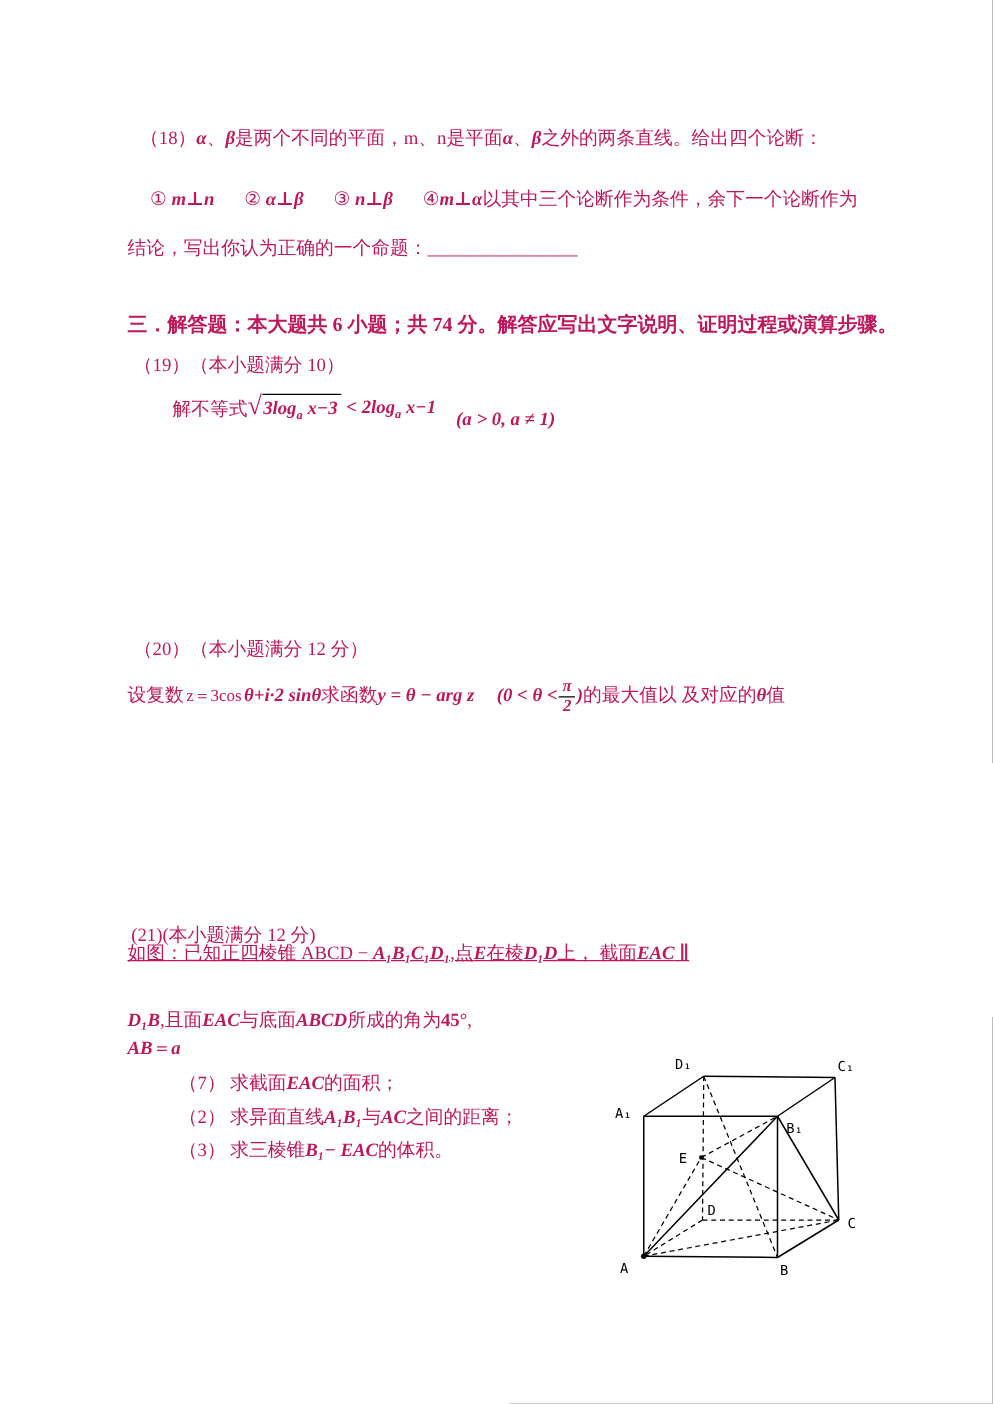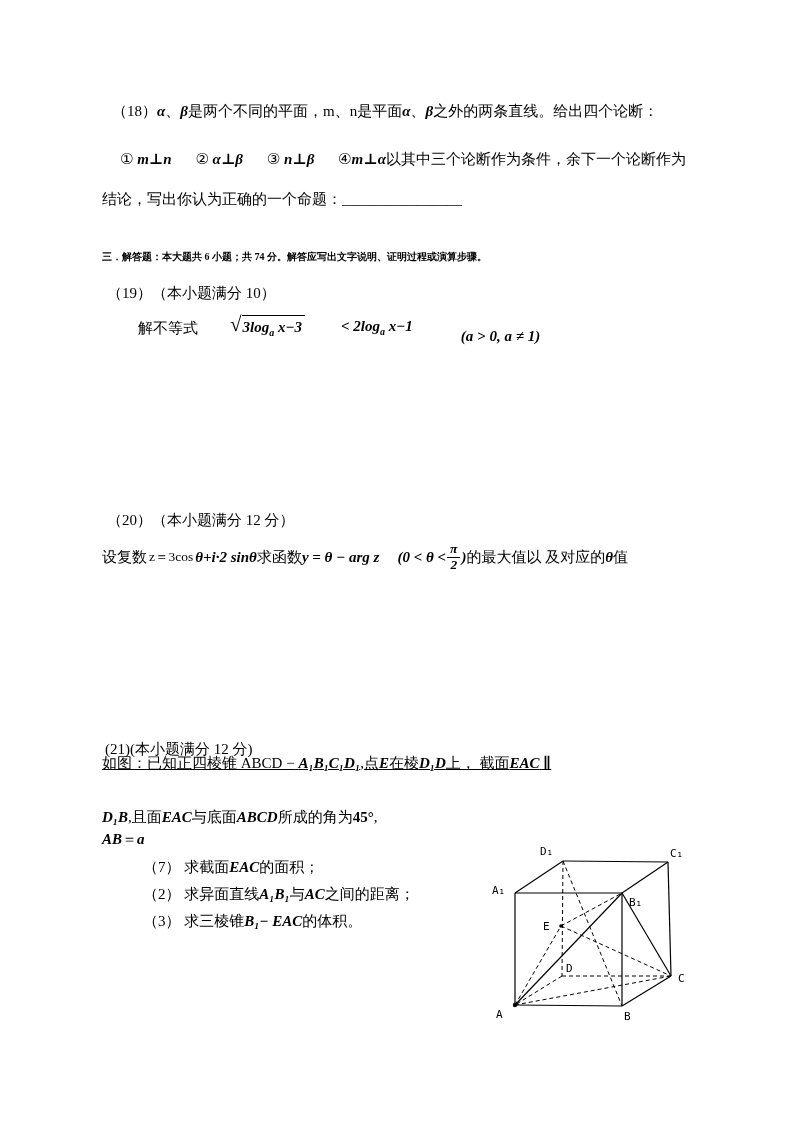--- a/index.html
+++ b/index.html
@@ -1,21 +1,21 @@
 <!DOCTYPE html>
 <html><head>
 <meta charset="utf-8">
 <style>
   html,body{margin:0;padding:0;background:#888;}
   .page{
     position:relative;
     width:794px;height:1123px;
     margin:0 auto;
     background:#ffffff;
-    color:#000000;
+    color:#be185d;
     font-family:"Liberation Serif","DejaVu Serif","DejaVu Sans",serif;
     font-size:15px;
     overflow:hidden;
   }
   .line{position:absolute;white-space:nowrap;line-height:1.35;}
   .bold{font-weight:bold;}
   .math{font-family:"Liberation Serif","DejaVu Serif",serif;font-weight:bold;font-style:italic;}
   .mono{font-family:Liberation Serif, serif;font-size:13.5px;text-align:center;}
   .circ{font-family:"DejaVu Sans",sans-serif;font-style:normal;font-weight:normal;}
   .item{margin-right:20px;}
@@ -48,25 +48,25 @@
   <div class="line" style="left:120px;top:149px;">
     <span class="circ">①</span>
     <span class="math item">m⊥n</span>
     <span class="circ">②</span>
     <span class="math item">α⊥β</span>
     <span class="circ">③</span>
     <span class="math item">n⊥β</span>
     <span class="circ">④</span><span class="math">m⊥α</span><span>以其中三个论断作为条件，余下一个论断作为</span>
   </div>
 
-  <div class="line bold" style="left:102px;top:250px;font-size:10px;">三．解答题：本大题共 6 小题；共 74 分。解答应写出文字说明、证明过程或演算步骤。</div>
+  <div class="line bold" style="left:102px;top:250px;font-size:16px;">三．解答题：本大题共 6 小题；共 74 分。解答应写出文字说明、证明过程或演算步骤。</div>
 
   <div class="line" style="left:107px;top:283px;">（19）（本小题满分 10）</div>
 
-  <div class="line flexline" style="left:138px;top:309px;gap:32px;">
+  <div class="line flexline" style="left:138px;top:309px;">
     <span>解不等式</span>
     <span class="sqrt math">
         <span class="sqrt-sign">√</span>
         <span class="sqrt-bar"><span>3log</span><sub>a</sub><span> x−3</span></span>
       </span>
     <span class="math" style="margin-left:4px;"><span>&lt; 2log</span><sub>a</sub><span> x−1</span></span>
     <span class="math" style="margin-left:16px;margin-top:17px;">(a &gt; 0, a ≠ 1)</span>
   </div>
 
   <div class="line" style="left:107px;top:510px;">（20）（本小题满分 12 分）</div>

